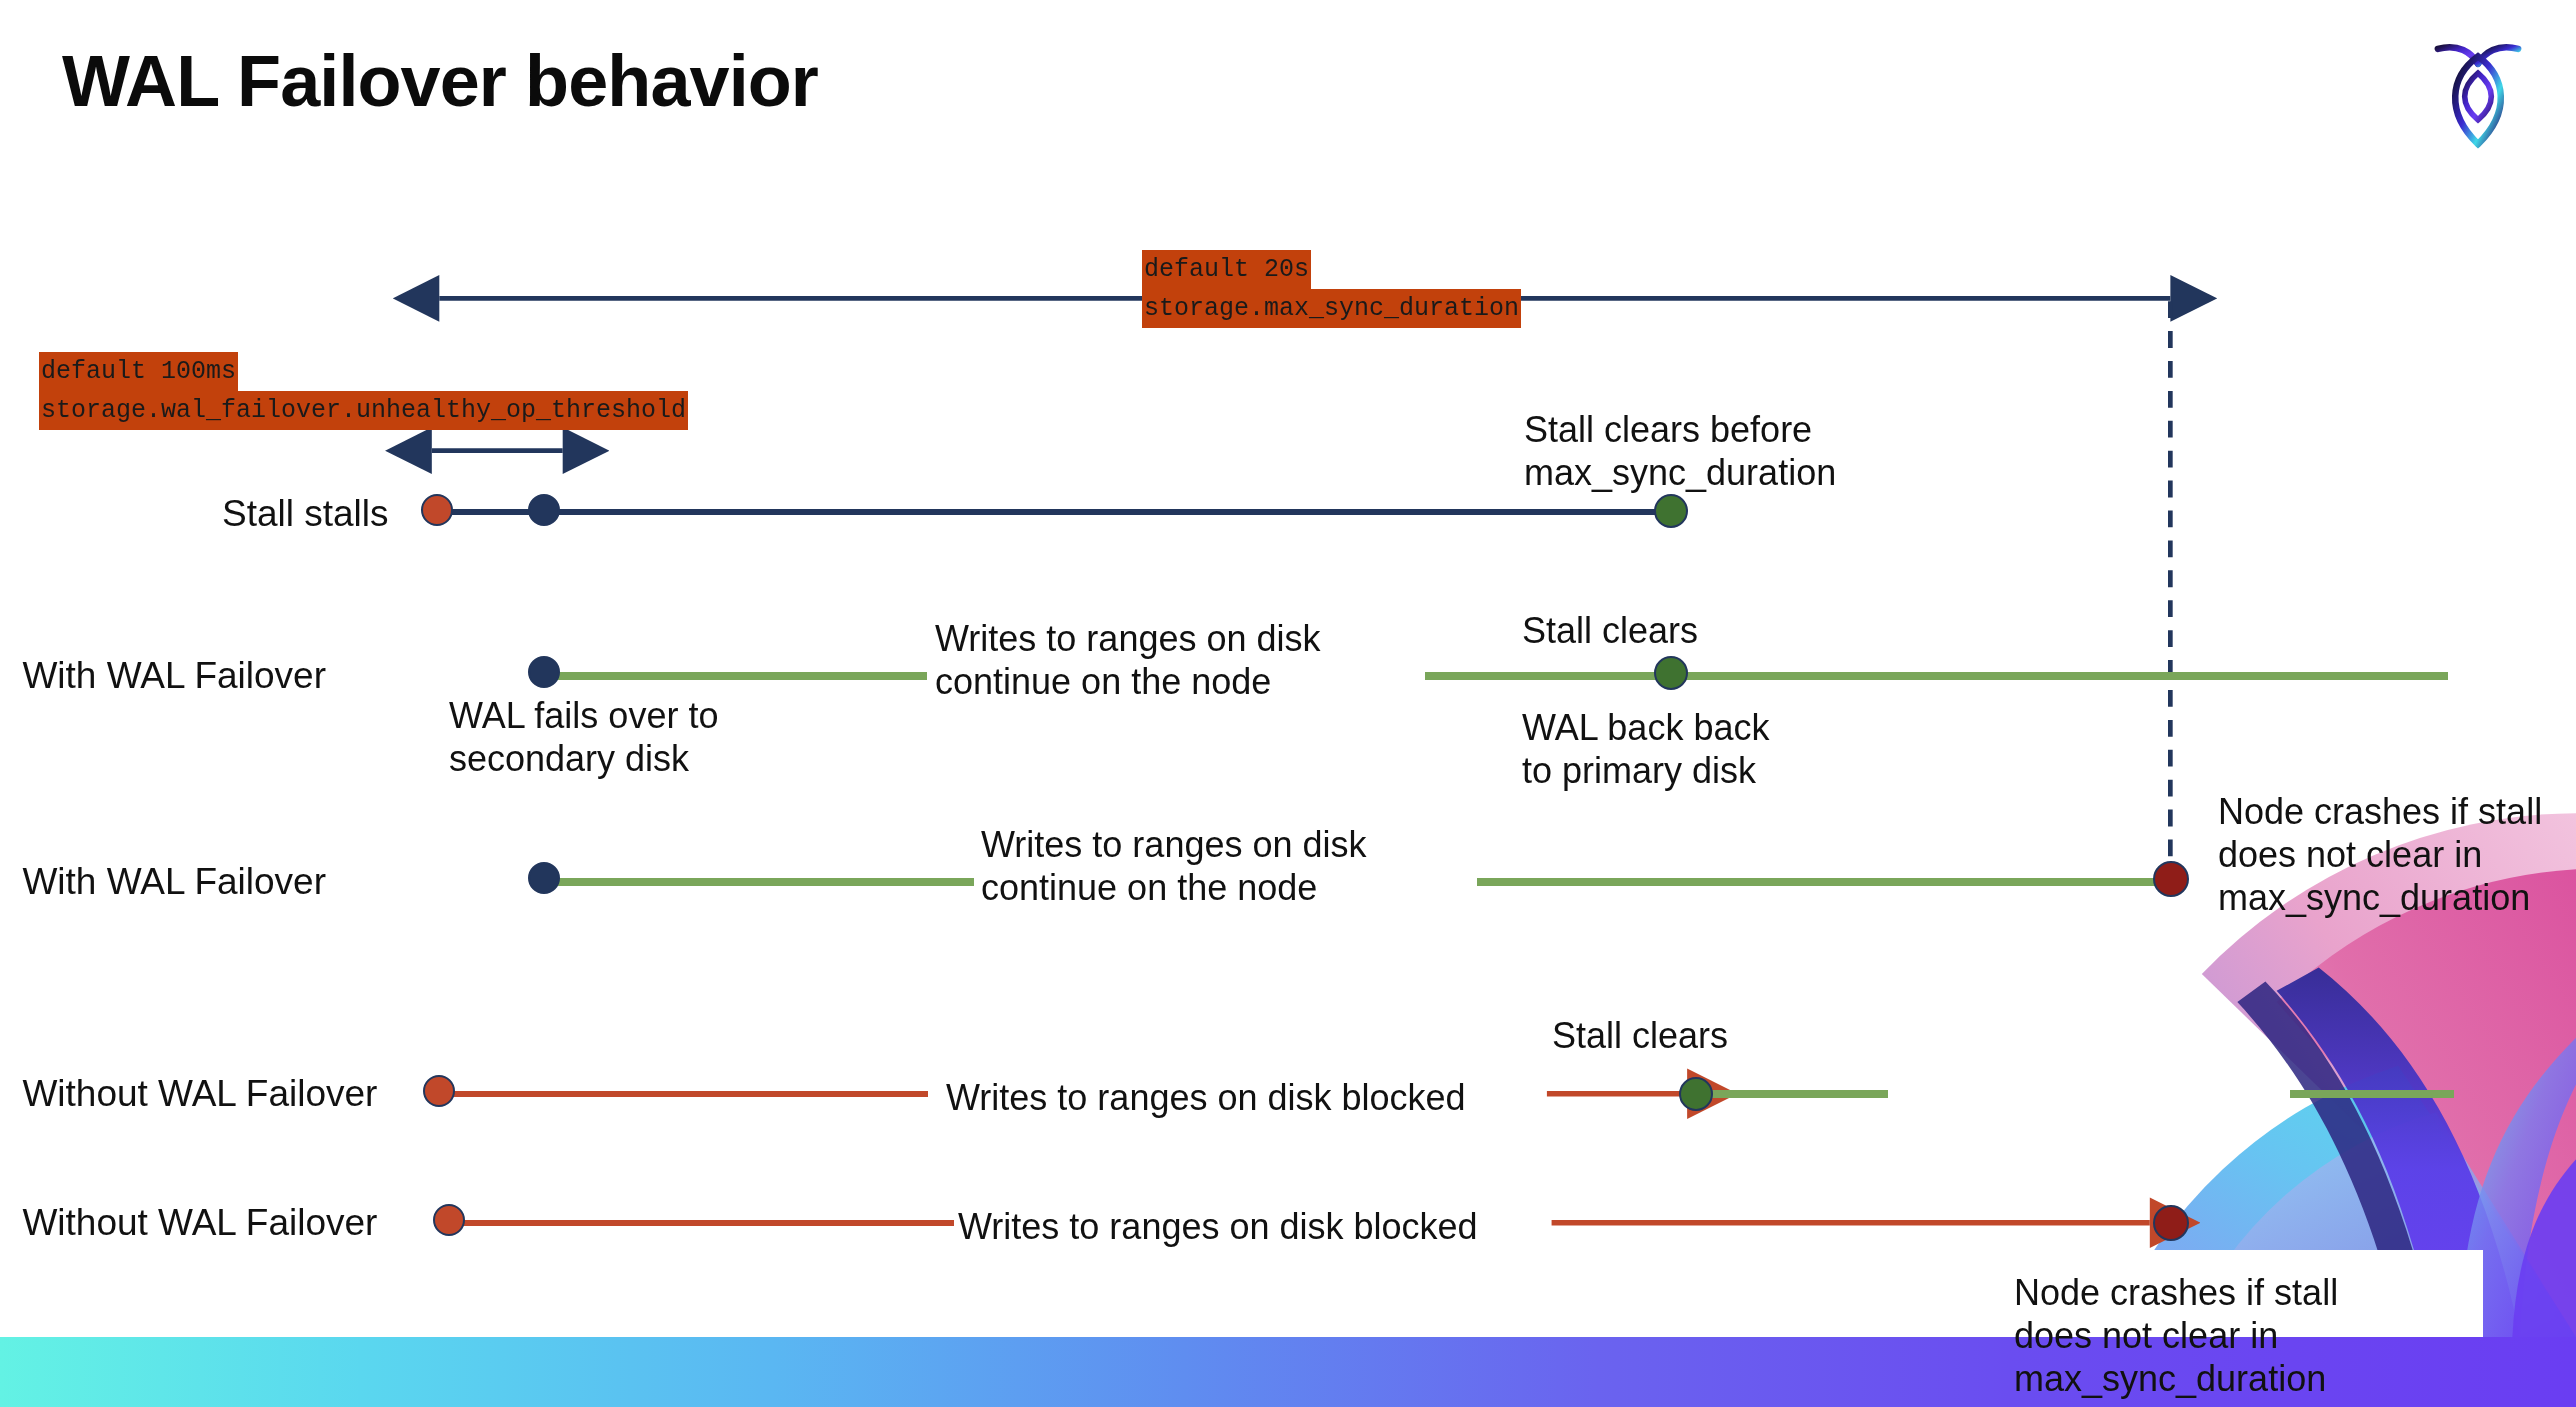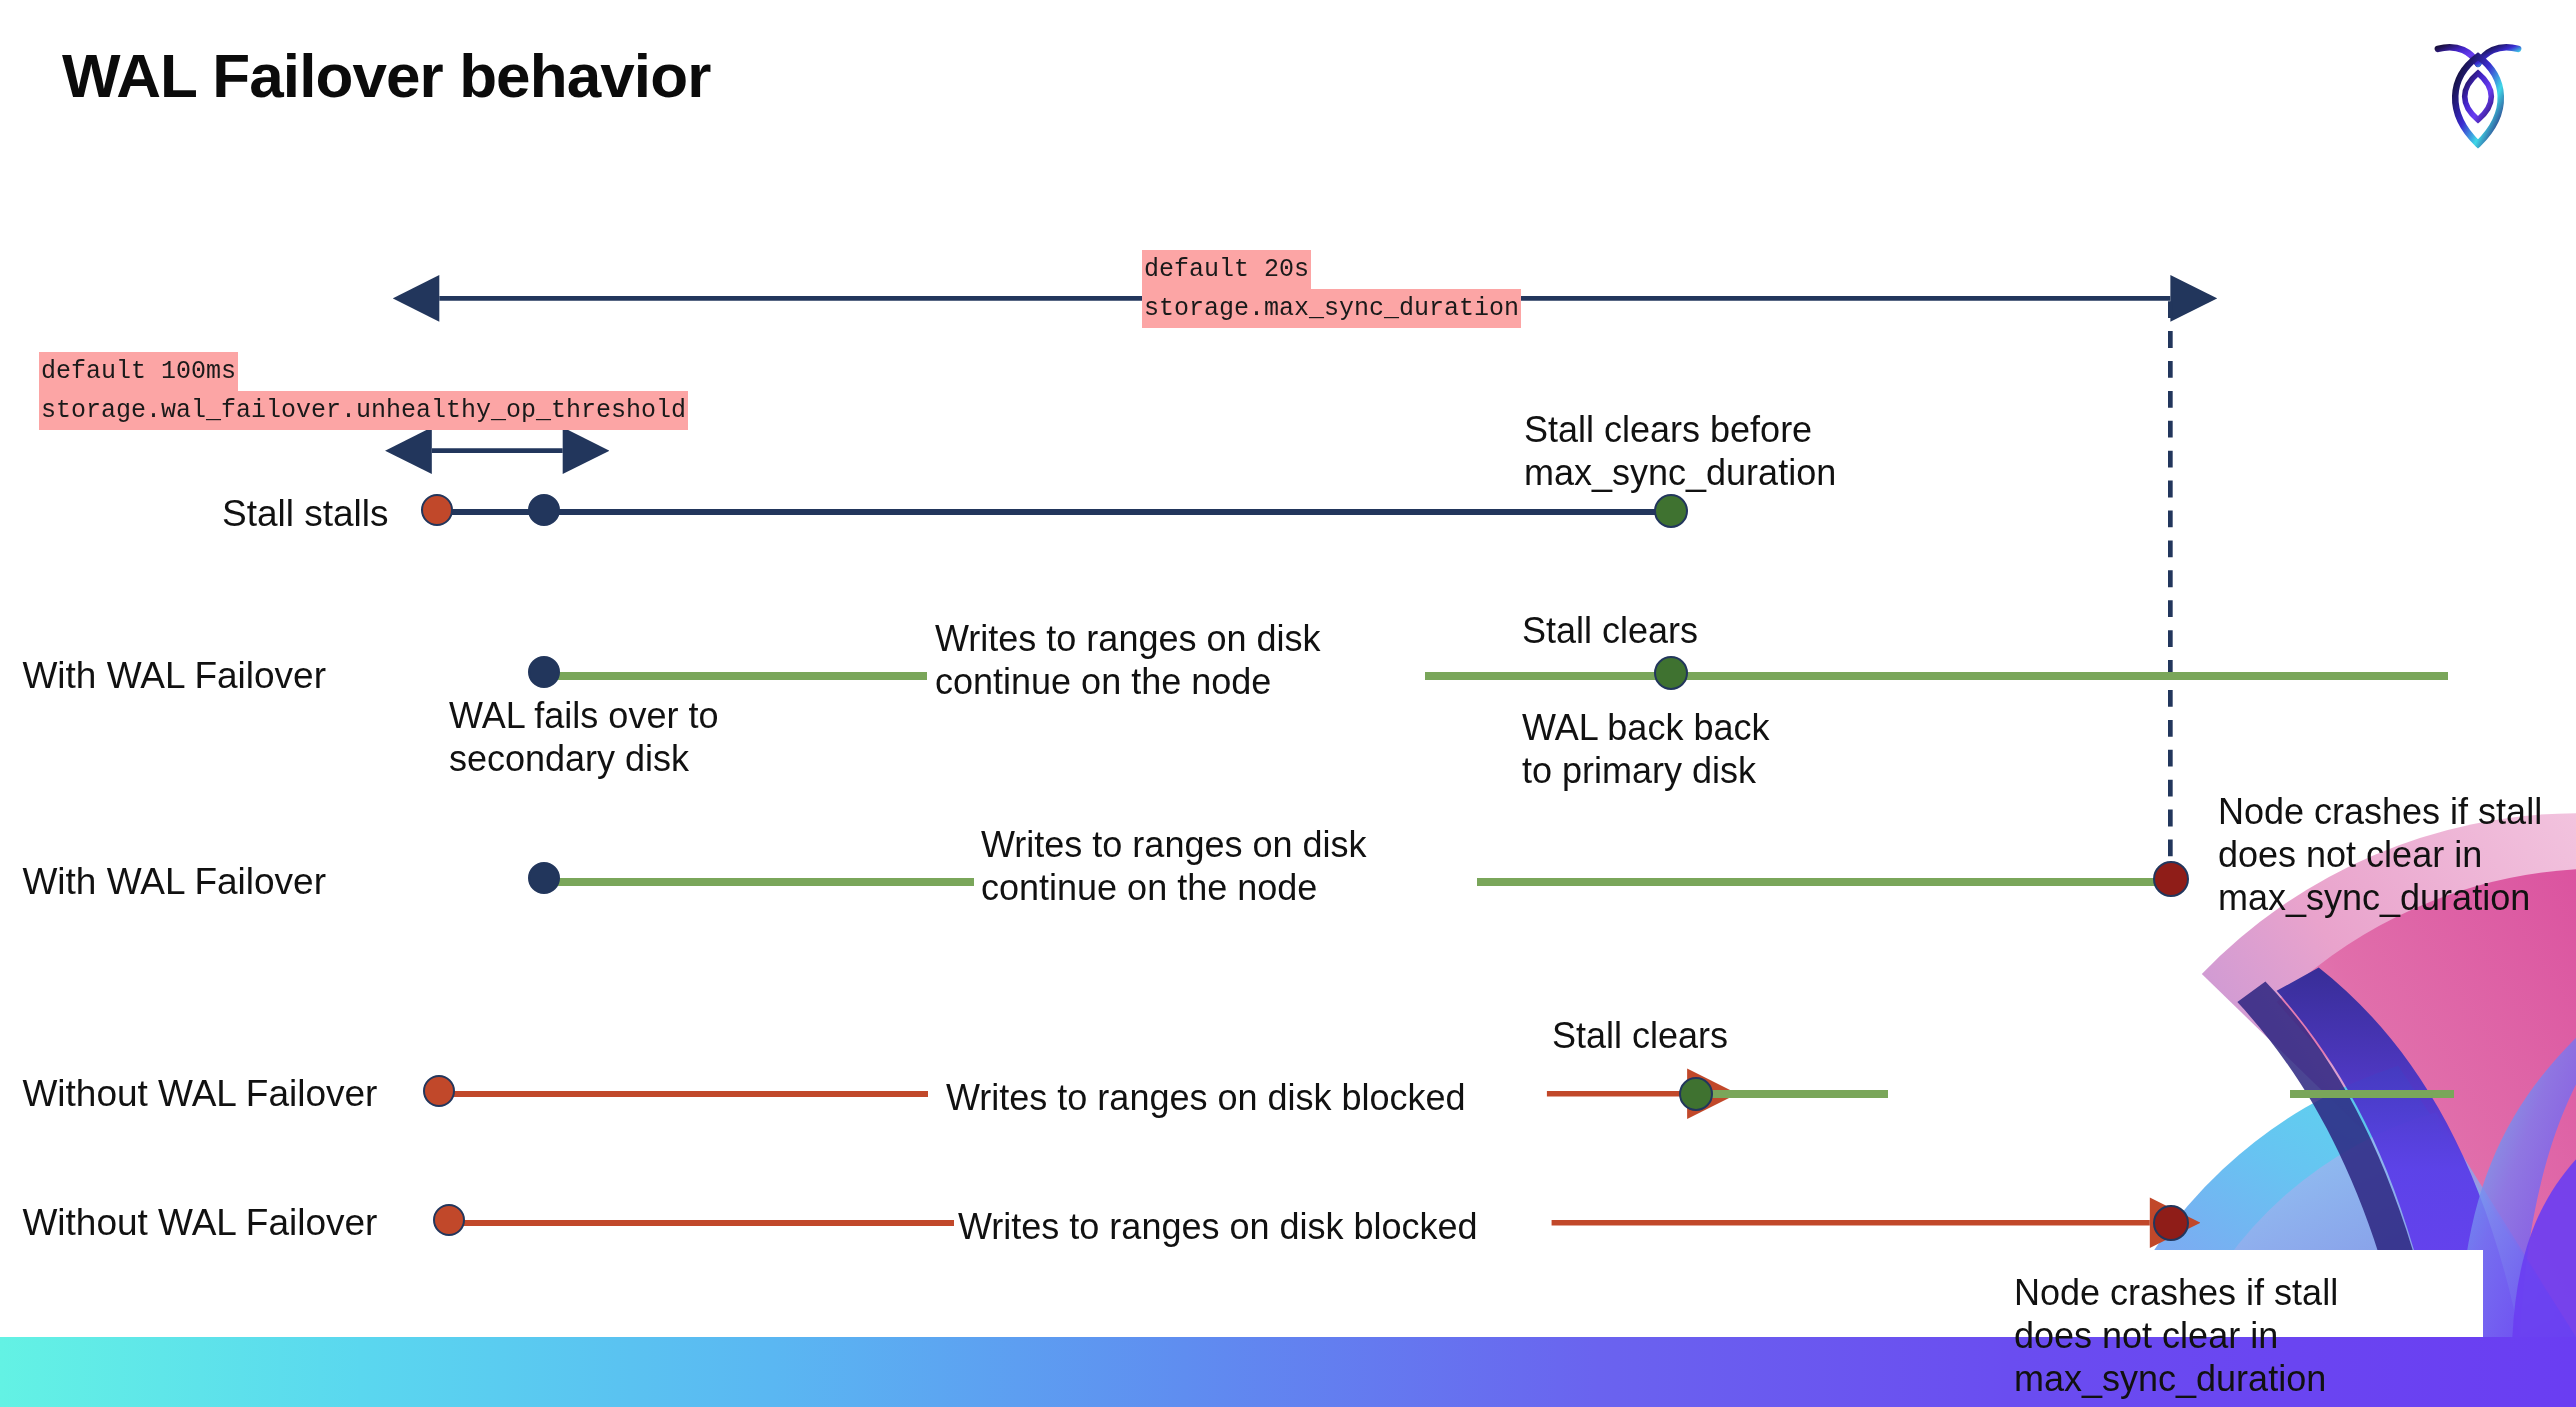--- a/index.html
+++ b/index.html
@@ -16,21 +16,21 @@
     height: 1408px;
     background: #ffffff;
     overflow: hidden;
   }
 
   
   #title {
     position: absolute;
     left: 62px;
     top: 45px;
-    font-size: 62px;
+    font-size: 72px;
     font-weight: bold;
     letter-spacing: -0.9px;
     color: #0b0b0b;
     line-height: 1.0;
     white-space: nowrap;
   }
 
   
   #logo {
     position: absolute;
@@ -77,21 +77,21 @@
   
   .code {
     position: absolute;
     font-family: "Liberation Mono", monospace;
     font-size: 25px;
     color: #1a1a1a;
     line-height: 1.48;
     white-space: nowrap;
   }
   .code span {
-    background: #fca5a5;
+    background: #c2410c;
     padding: 0.9px 1.9px;
     display: inline-block;
   }
 
   
   .cap {
     position: absolute;
     font-size: 36px;
     color: #111111;
     line-height: 1.20;

